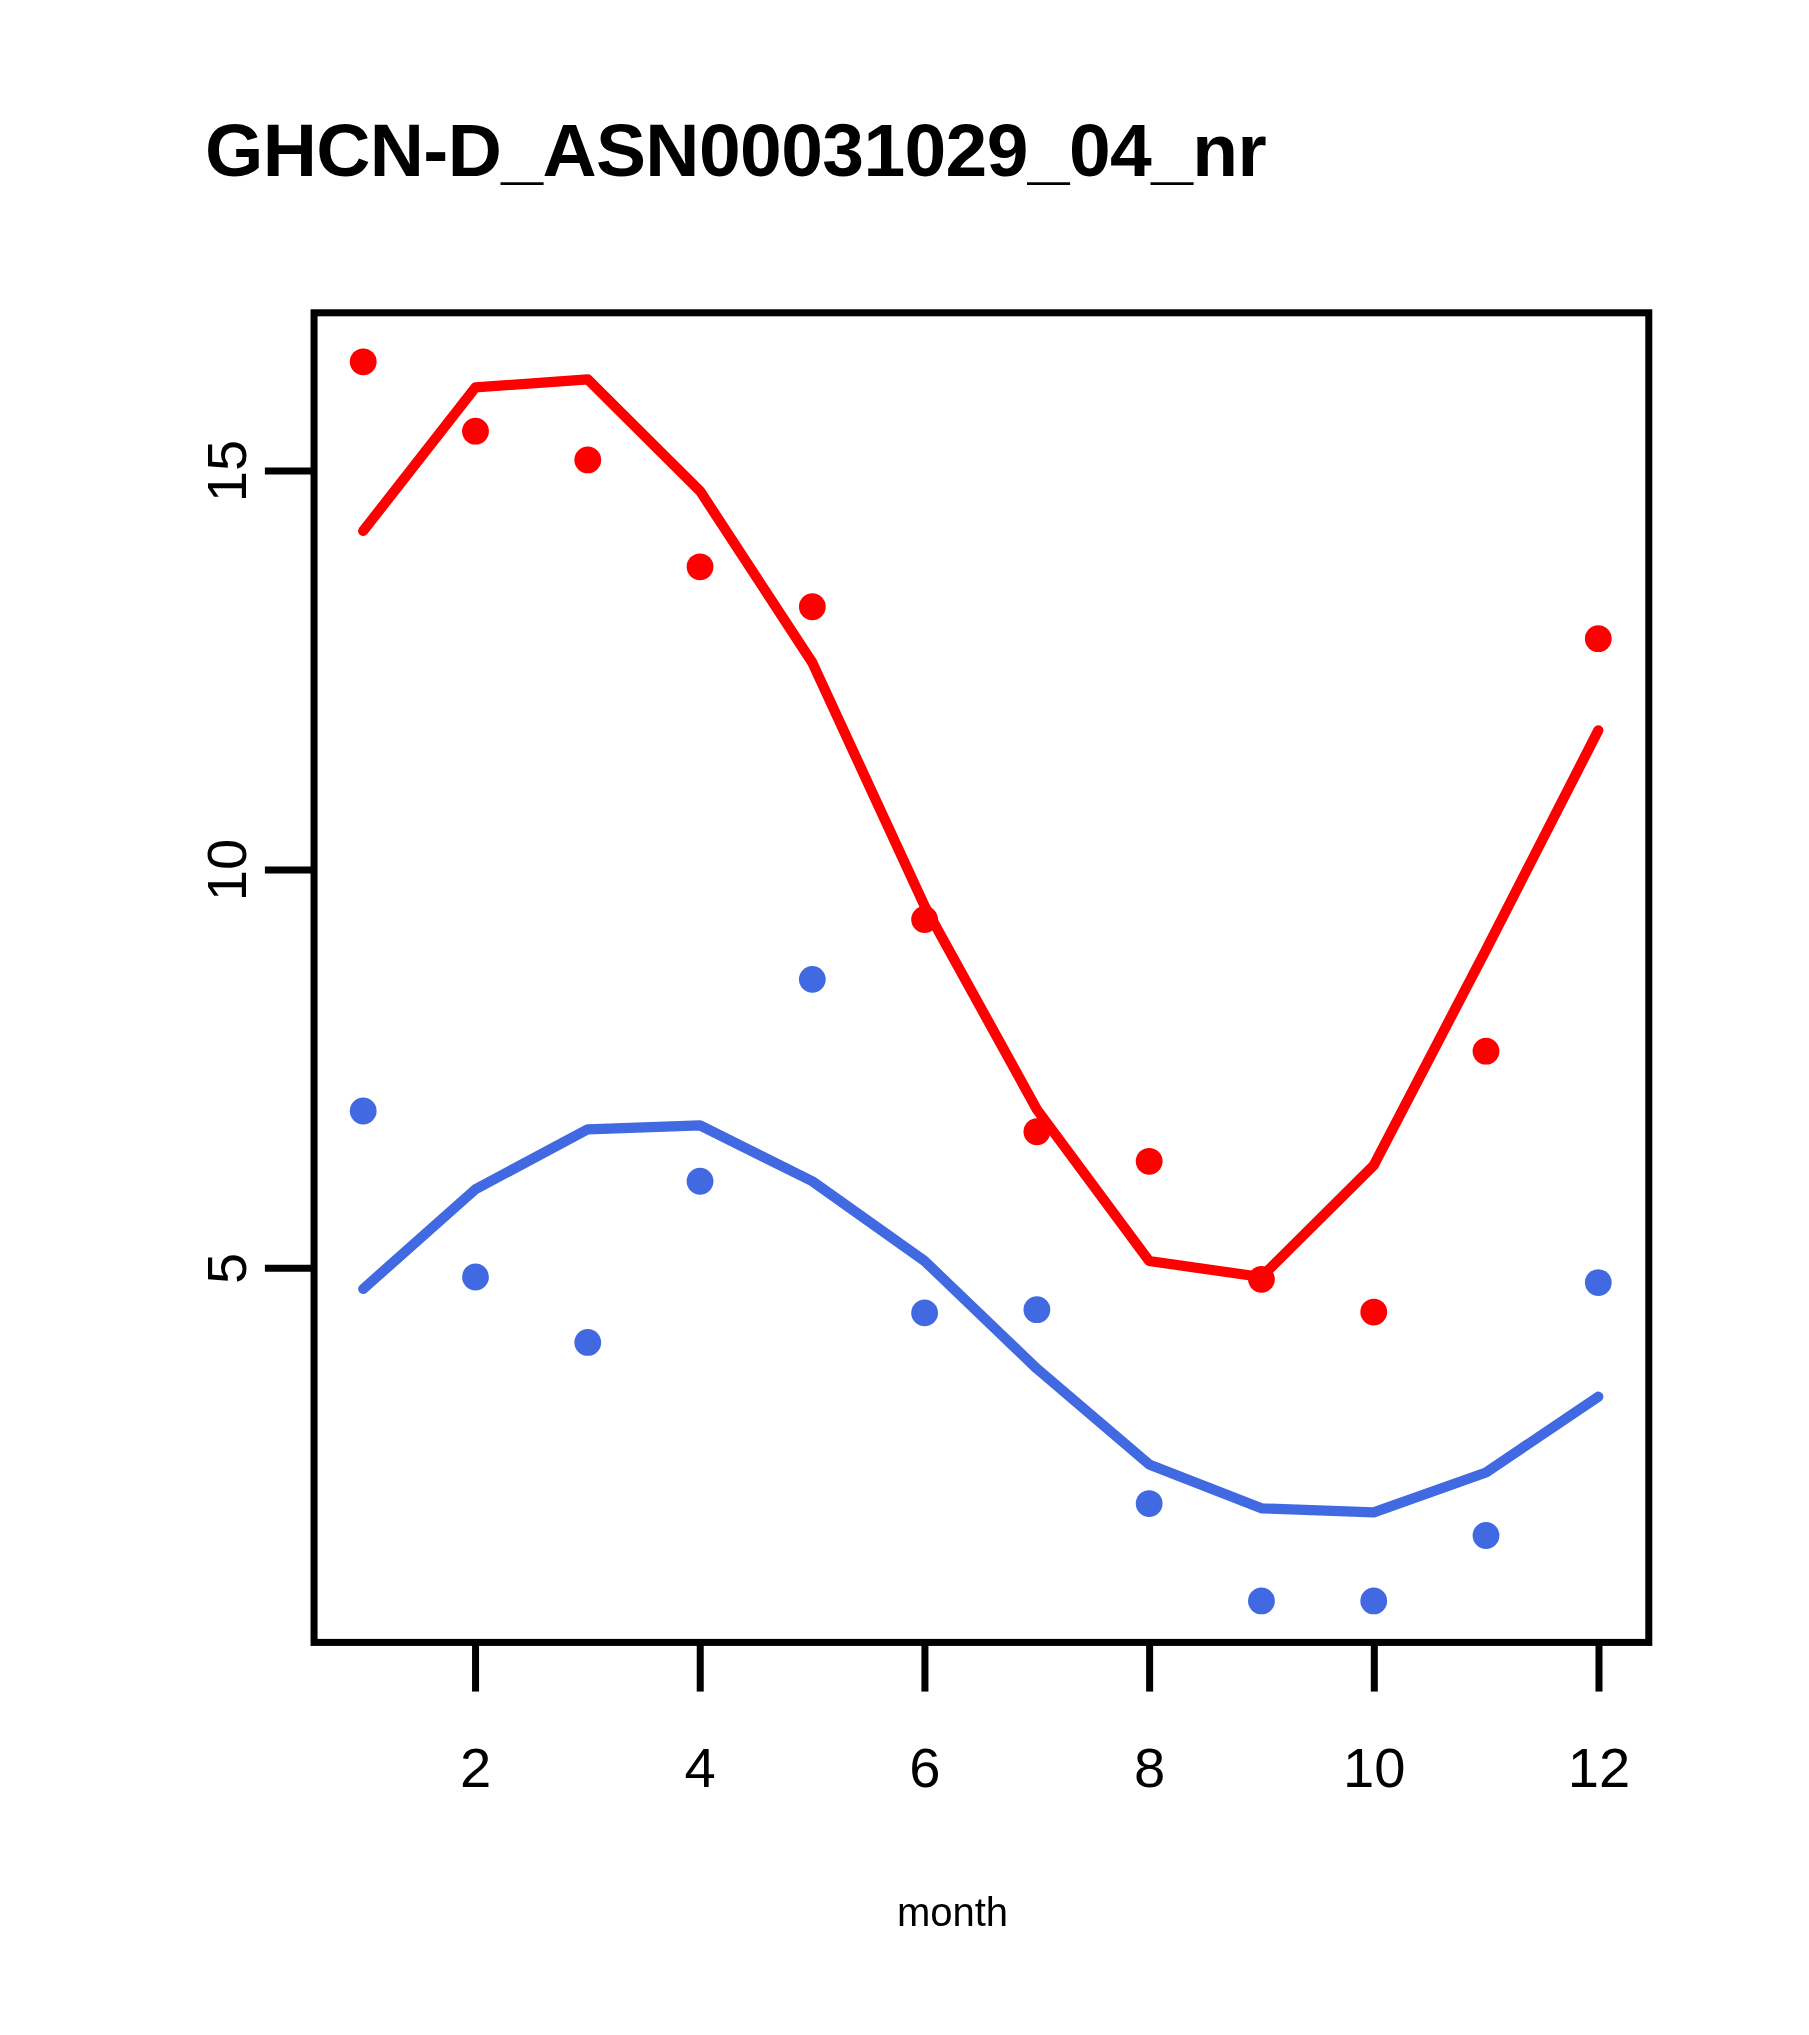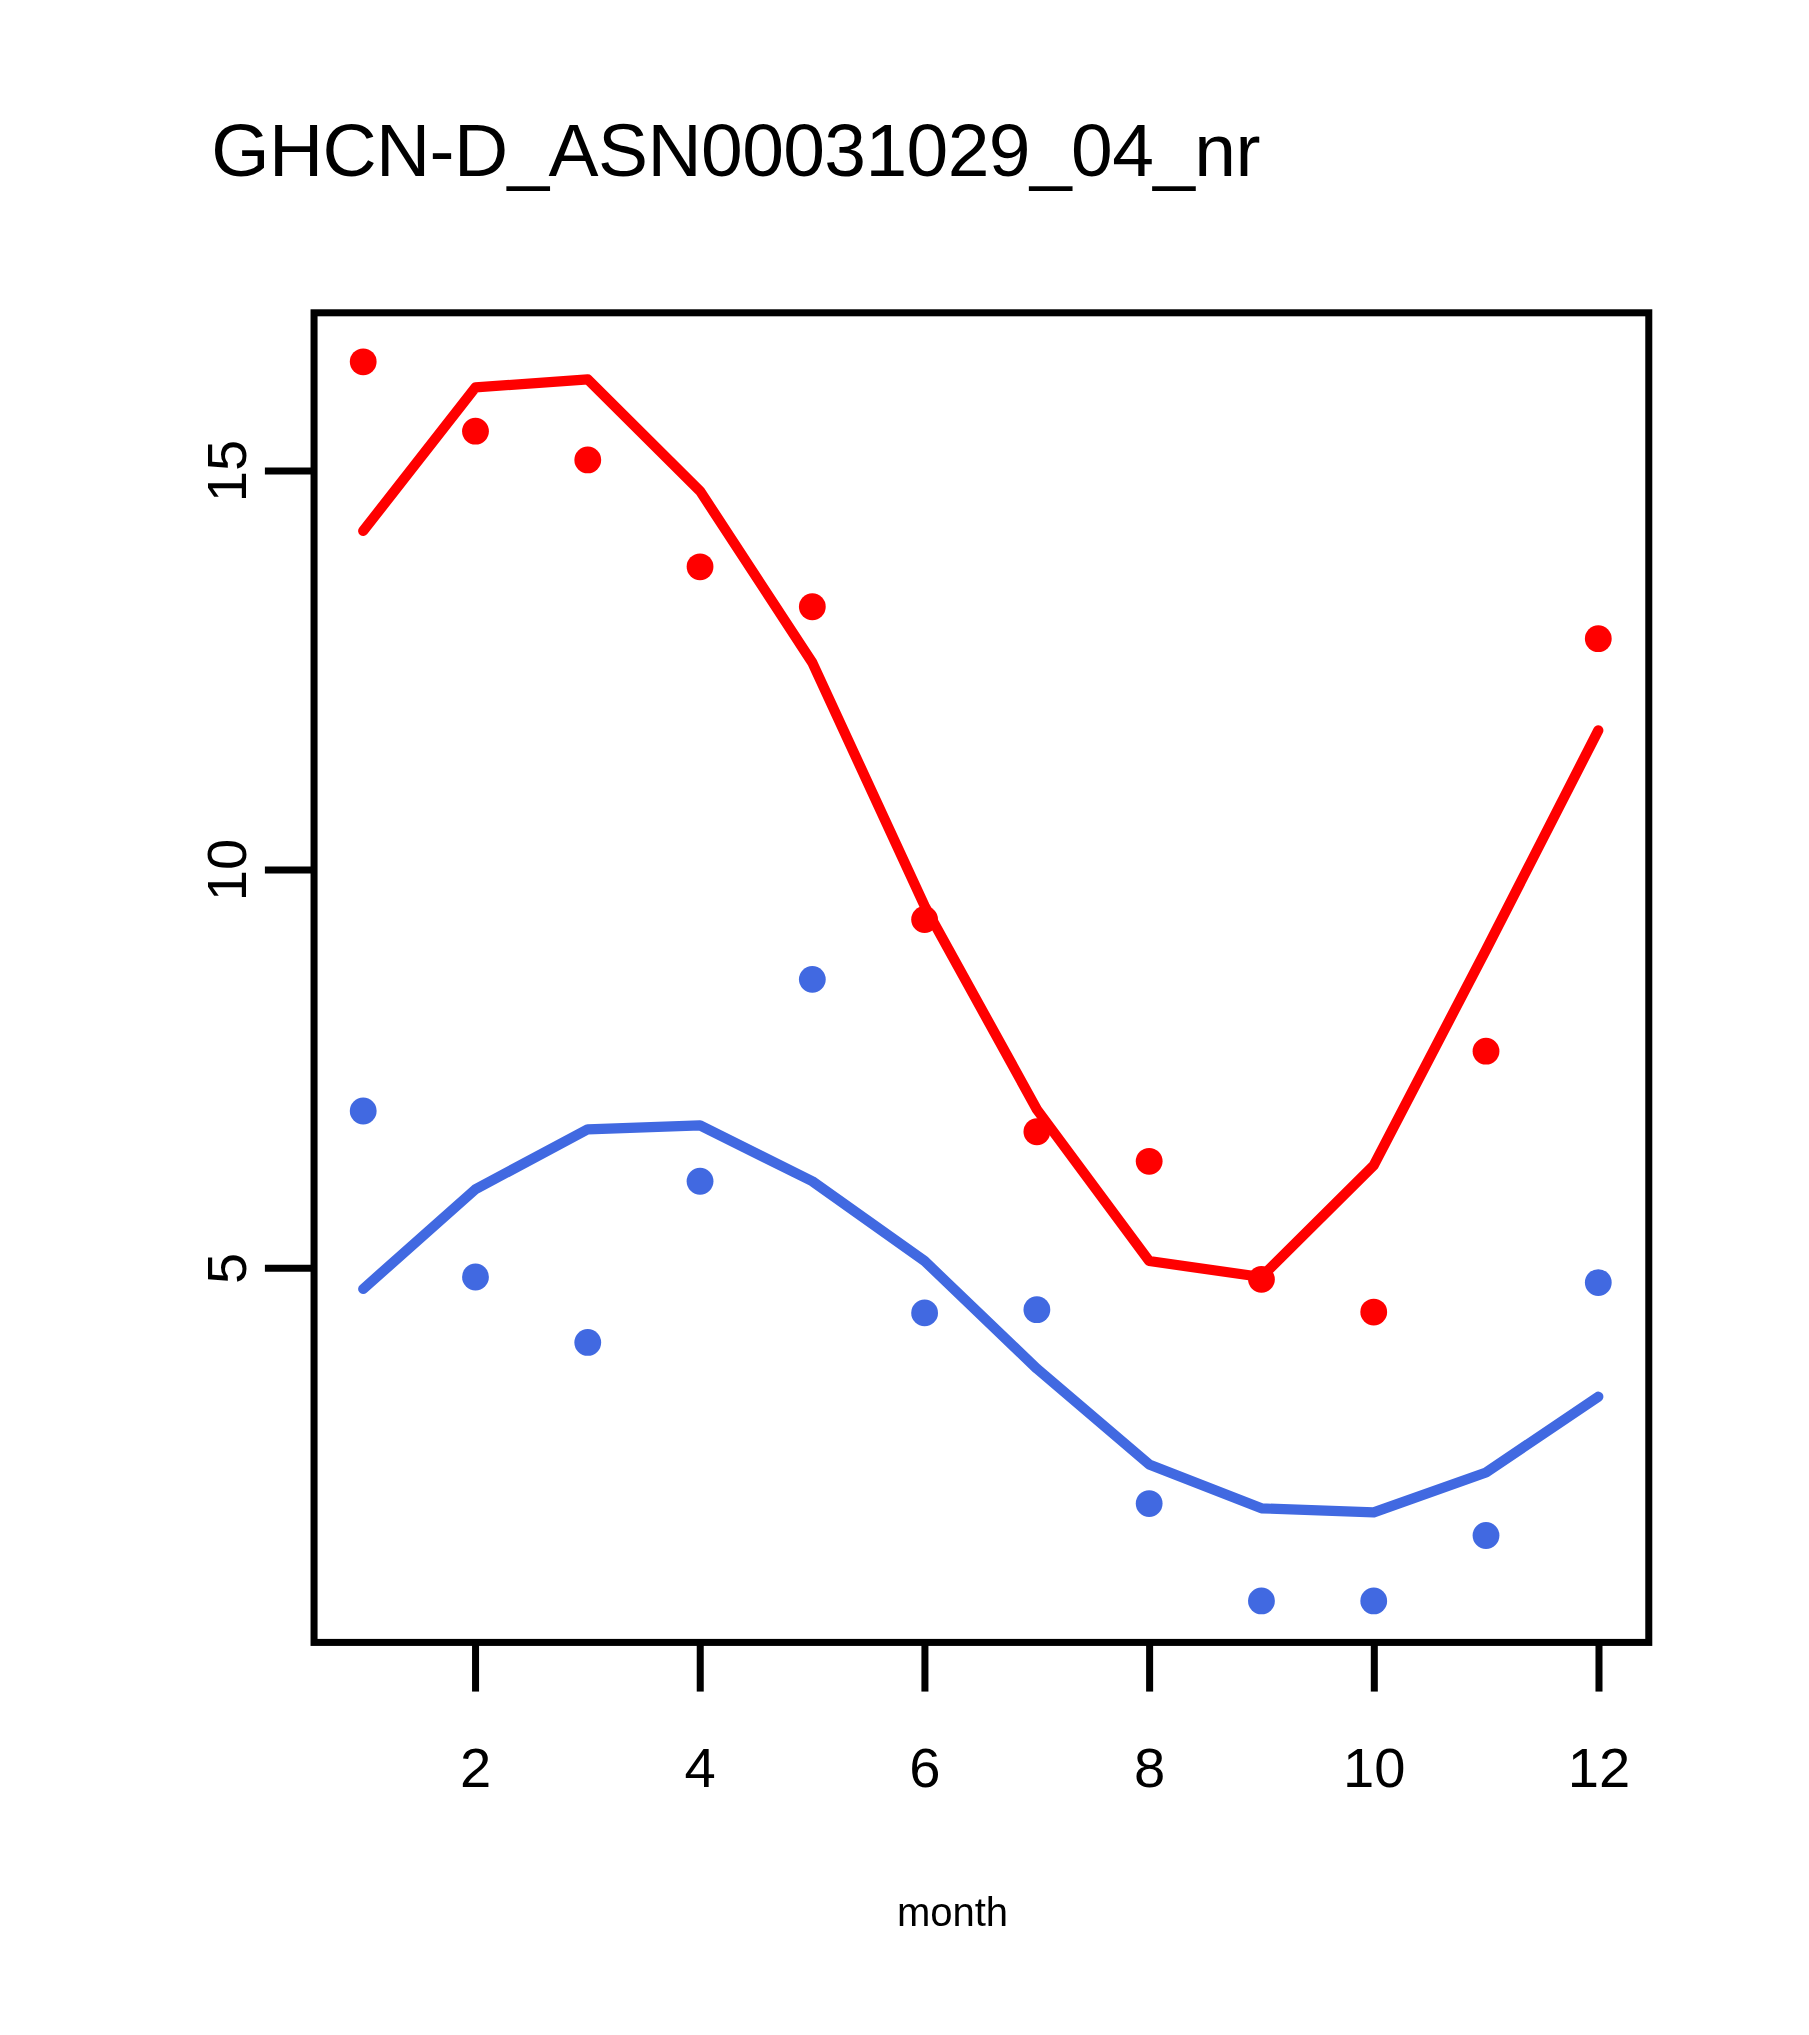--- a/index.html
+++ b/index.html
@@ -11,21 +11,21 @@
     overflow:hidden;
   }
   #figure {
     position:absolute; left:0; top:0; width:1809px; height:2035px;
   }
   #chart-title {
     position:absolute;
     left:0; top:107px; width:1471px;
     text-align:center;
     font-size:75px;
-    font-weight:normal;
+    font-weight:bold;
     letter-spacing:-0.6px;
     white-space:nowrap;
   }
   #xlabel {
     position:absolute;
     left:0; top:1890px; width:1809px;
     text-align:center;
     font-size:40px;
     font-weight:normal;
     padding-left:48px;

